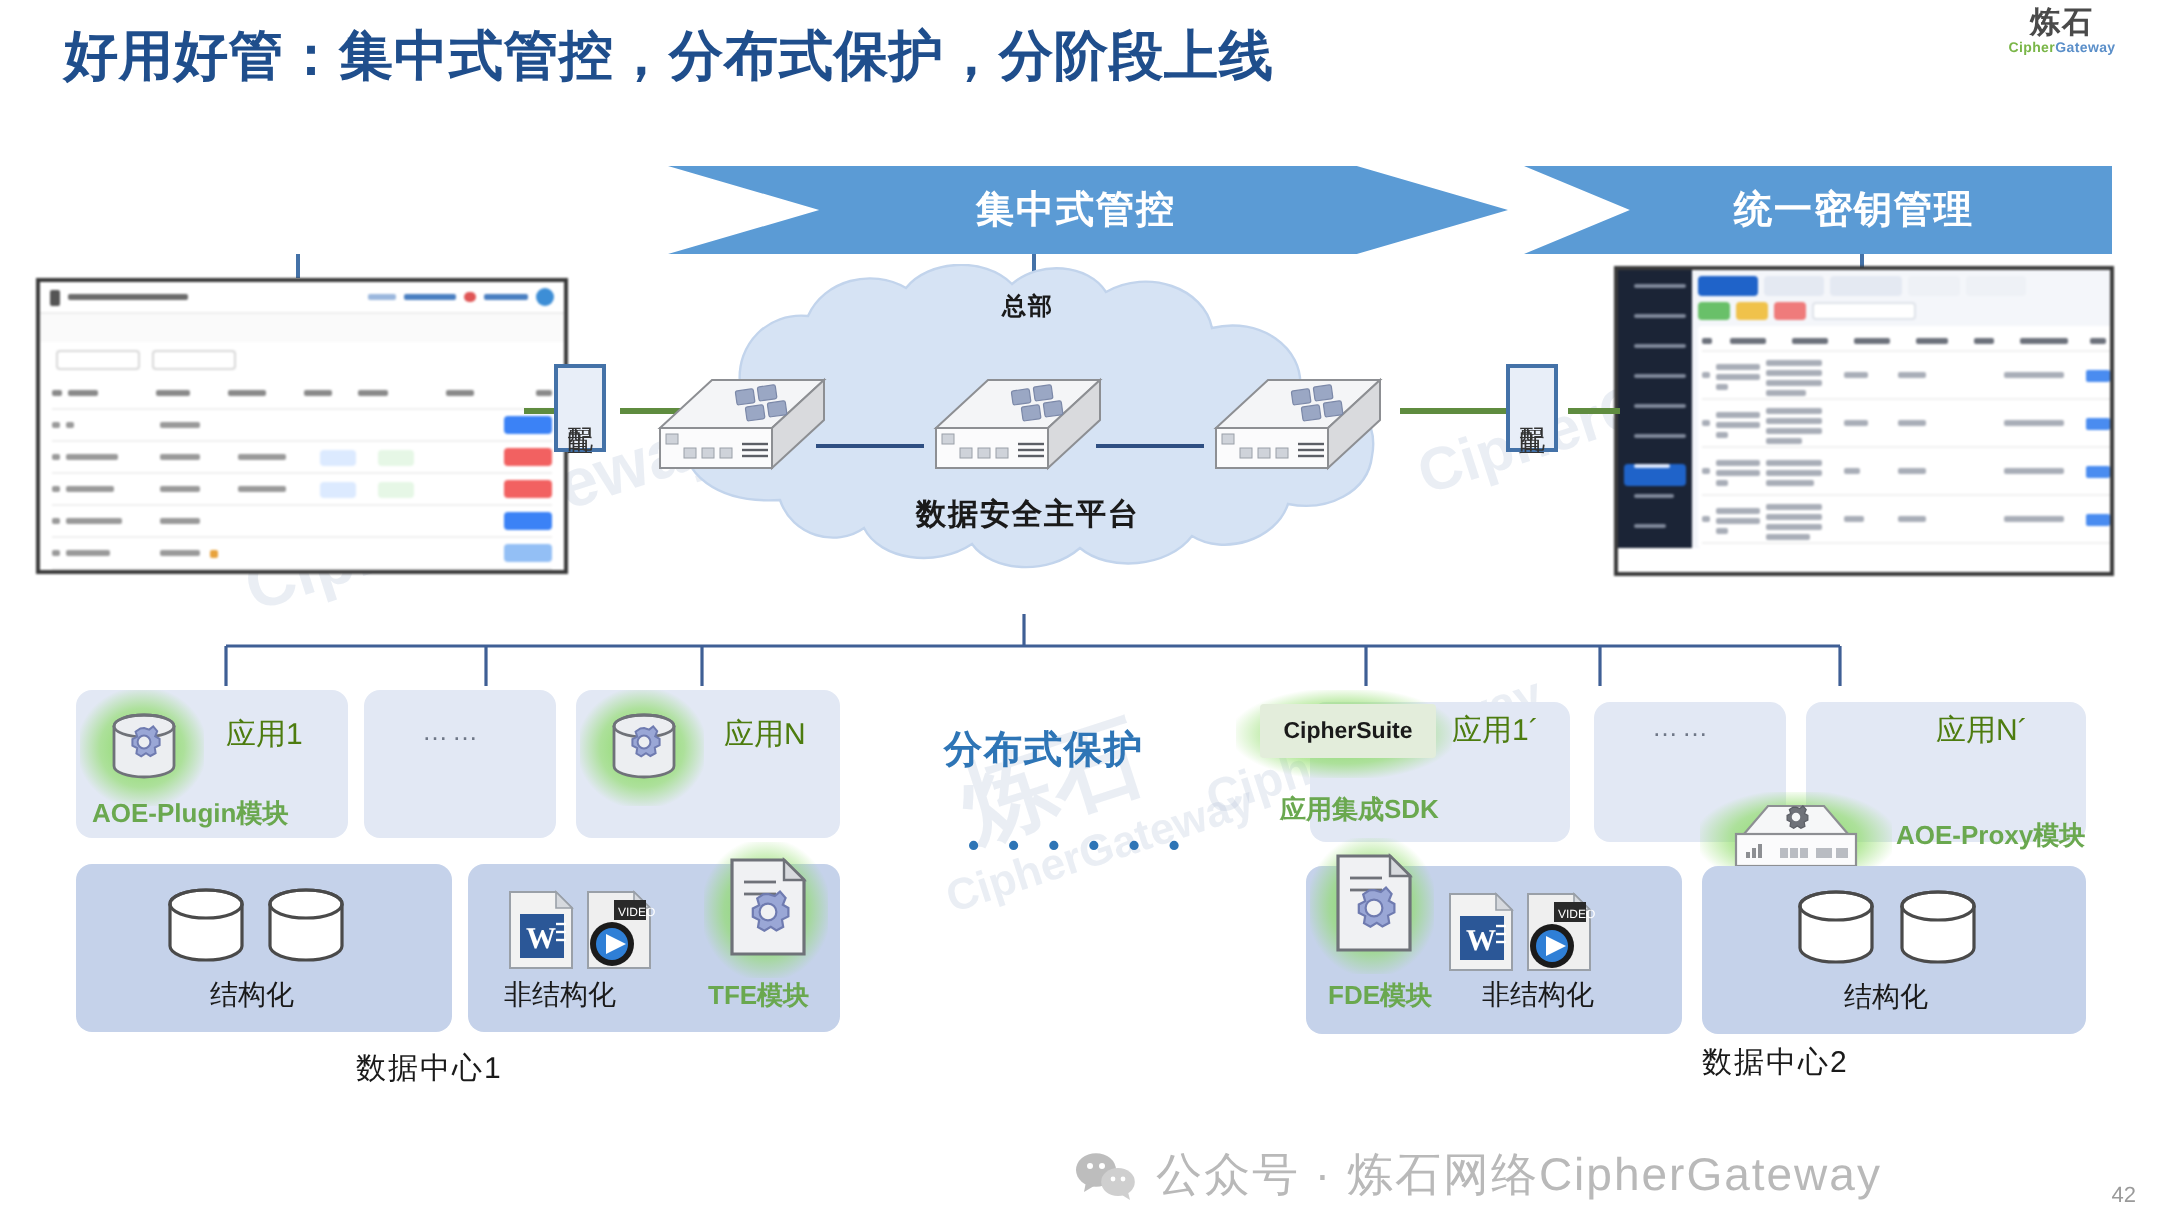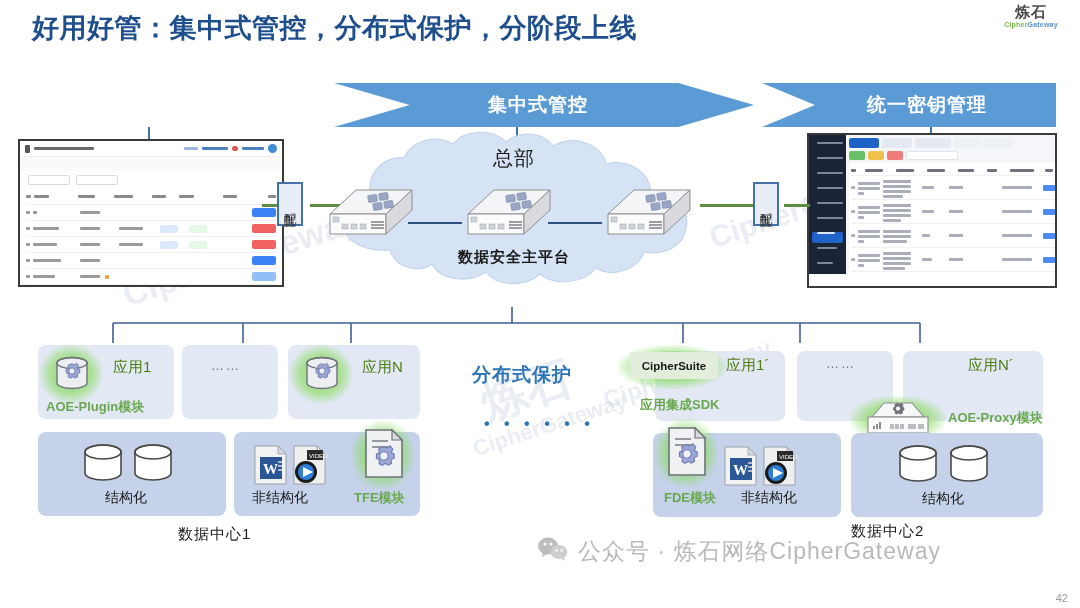--- a/index.html
+++ b/index.html
@@ -99,21 +99,21 @@
   .cfgbox span {
     writing-mode: vertical-rl; font-size:13px; color:#333; letter-spacing:1px;
     line-height:1;
   }
 
   
   .cloud { position:absolute; left:312px; top:132px; width:404px; height:160px; }
   .cloud svg { display:block; }
   .cloud-title {
     position:absolute; left:0; right:0; top:13px; text-align:center;
-    font-size:20px; font-weight:normal; color:#1a1a1a; letter-spacing:1px;
+    font-size:12px; font-weight:bold; color:#1a1a1a; letter-spacing:1px;
   }
   .cloud-sub {
     position:absolute; left:0; right:0; bottom:25px; text-align:center;
     font-size:15px; font-weight:bold; color:#1a1a1a; letter-spacing:1px;
   }
   .srv { position:absolute; width:94px; height:56px; }
   .srv-1 { left:10px;  top:52px; }
   .srv-2 { left:148px; top:52px; }
   .srv-3 { left:288px; top:52px; }
   .srvlink { position:absolute; height:1.5px; background:#2f4f82; top:90px;}
@@ -139,21 +139,21 @@
   .ico { position:absolute; }
 
   
   .dp-title { position:absolute; left:472px; top:362px; font-size:19px; font-weight:bold; color:#2e75b6; letter-spacing:1px;}
   .dp-dots { position:absolute; left:484px; top:415px; font-size:16px; font-weight:bold; color:#2e75b6; letter-spacing:5px;}
 
   
   .dc-cap { position:absolute; font-size:15px; color:#1a1a1a; letter-spacing:1px; }
 
   
-  .footer { position:absolute; left:537px; top:536px; display:flex; gap:9px; }
+  .footer { position:absolute; left:537px; top:572px; display:flex; align-items:center; gap:9px; }
   .footer-text { font-size:23px; color:#b9b9b9; letter-spacing:1px; white-space:nowrap;}
   .pageno { position:absolute; right:12px; bottom:4px; font-size:11px; color:#9a9a9a;}
 
   
   .wm { position:absolute; color:rgba(180,195,215,0.28); font-weight:bold; pointer-events:none; }
 </style>
 </head>
 <body>
 
 <div id="slide">

